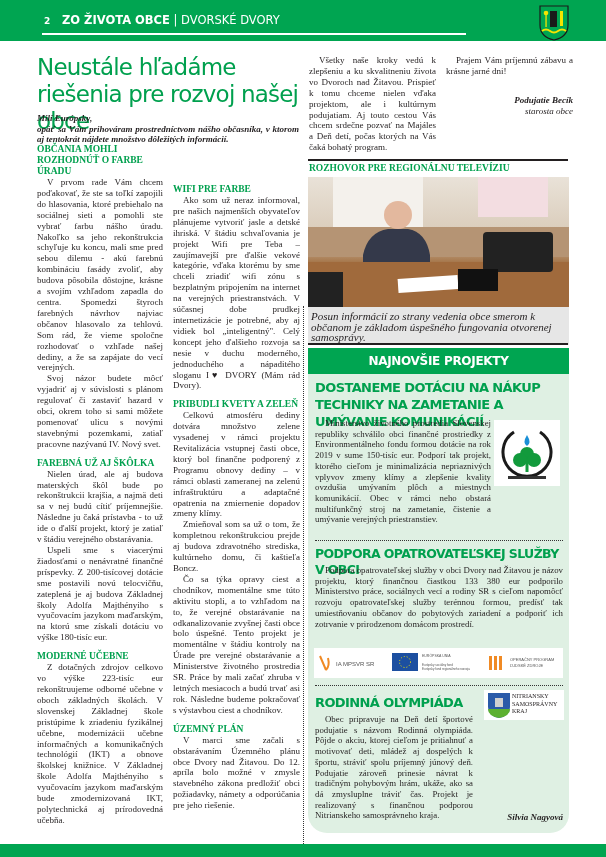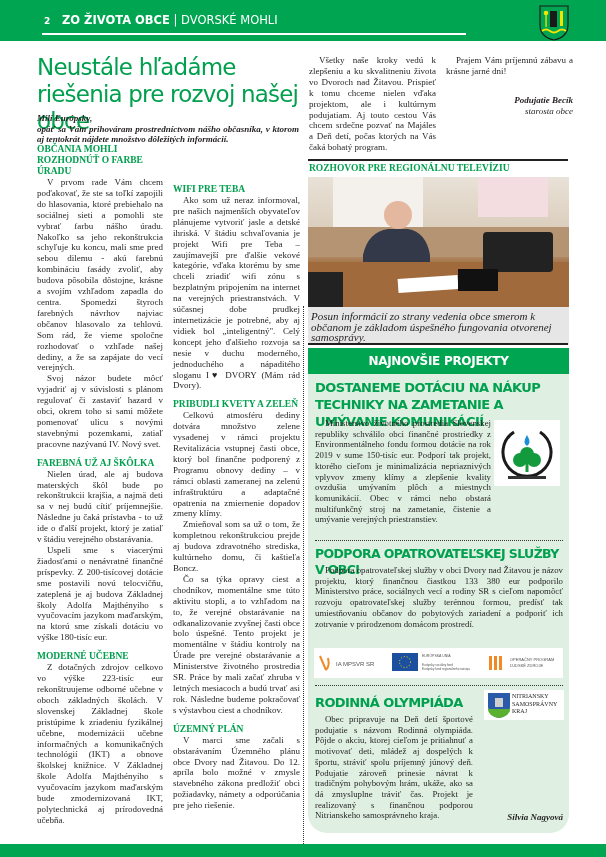--- a/index.html
+++ b/index.html
@@ -50,21 +50,21 @@
   .pt3 { position:absolute; left:7px; top:347px; font-size:13px; line-height:16px; }
   .nsk { position:absolute; left:176px; top:342px; width:80px; height:30px; background:#fff; }
   .nsk .t { position:absolute; left:28px; top:3px; font-size:6px; line-height:7.6px; color:#231f20; }
   .author { position:absolute; right:6px; top:464px; font-weight:bold; font-style:italic; font-size:9px; }
 </style>
 </head>
 <body>
 
 <div class="header">
   <span class="pno">2</span>
-  <span class="ttl"><b>ZO ŽIVOTA OBCE</b><span> | </span><span>DVORSKÉ MOHLI</span></span>
+  <span class="ttl"><b>ZO ŽIVOTA OBCE</b><span> | </span><span>DVORSKÉ DVORY</span></span>
   <div class="bar"></div>
   <svg class="crest" viewBox="0 0 30 36">
     <path d="M1 1 H29 V20 Q29 32 15 35 Q1 32 1 20 Z" fill="#00a551" stroke="#1a1a1a" stroke-width="1.2"></path>
     <path d="M3 26 Q7 23 11 26 T19 26 T27 26" stroke="#f5e400" stroke-width="2" fill="none"></path>
     <rect x="11" y="6" width="7" height="16" fill="#1a1a1a"></rect>
     <circle cx="7" cy="8" r="2.3" fill="#f5e400"></circle>
       <rect x="6.4" y="9" width="1.3" height="13" fill="#f5e400"></rect>
     <rect x="21" y="6" width="3" height="15" fill="#f5e400"></rect>
   </svg>
 </div>
@@ -80,21 +80,21 @@
   <p>V prvom rade Vám chcem poďakovať, že ste sa toľkí zapojili do hlasovania, ktoré prebiehalo na sociálnej sieti a pomohli ste vybrať farbu nášho úradu. Nakoľko sa jeho rekonštrukcia schyľuje ku koncu, mali sme pred sebou dilemu - akú farebnú kombináciu fasády zvoliť, aby budova pôsobila dôstojne, krásne a svojím vzhľadom zapadla do centra. Spomedzi štyroch farebných návrhov najviac občanov hlasovalo za tehlovú. Som rád, že vieme spoločne rozhodovať o vzhľade našej dediny, a že sa zapájate do vecí verejných.</p>
   <p>Svoj názor budete môcť vyjadriť aj v súvislosti s plánom regulovať či zastaviť hazard v obci, okrem toho si sami môžete pomenovať ulicu s novými stavebnými pozemkami, zatiaľ pracovne nazývanú IV. Nový svet.</p>
   <h4>FAREBNÁ UŽ AJ ŠKÔLKA</h4>
   <p>Nielen úrad, ale aj budova materských škôl bude po rekonštrukcii krajšia, a najmä deti sa v nej budú cítiť príjemnejšie. Následne ju čaká prístavba - to už ide o ďalší projekt, ktorý je zatiaľ v štádiu verejného obstarávania.</p>
   <p>Uspeli sme s viacerými žiadosťami o nenávratné finančné príspevky. Z 200-tisícovej dotácie sme postavili novú telocvičňu, zateplená je aj budova Základnej školy Adolfa Majthényiho s vyučovacím jazykom maďarským, na ktorú sme získali dotáciu vo výške 180-tisíc eur.</p>
   <h4>MODERNÉ UČEBNE</h4>
   <p>Z dotačných zdrojov celkovo vo výške 223-tisíc eur rekonštruujeme odborné učebne v oboch základných školách. V slovenskej Základnej škole pristúpime k zriadeniu fyzikálnej učebne, modernizácii učebne informačných a komunikačných technológií (IKT) a obnove školskej knižnice. V Základnej škole Adolfa Majthényiho s vyučovacím jazykom maďarským bude zmodernizovaná IKT, polytechnická aj prírodovedná učebňa.</p>
 </div>
 
 <div class="col c2">
-  <h4 class="first" style="margin-top:24px">WIFI PRE TEBA</h4>
+  <h4 class="first" style="margin-top:24px">WIFI PRE FARBE</h4>
   <p>Ako som už neraz informoval, pre našich najmenších obyvateľov plánujeme vytvoriť jasle a detské ihriská. V štádiu schvaľovania je projekt Wifi pre Teba – zaujímavejší pre ďalšie vekové kategórie, vďaka ktorému by sme chceli zriadiť wifi zónu s bezplatným pripojením na internet na verejných priestranstvách. V súčasnej dobe prudkej internetizácie je potrebné, aby aj vidiek bol „inteligentný". Celý koncept jeho ďalšieho rozvoja sa nesie v duchu moderného, jednoduchého a nápaditého sloganu I♥ DVORY (Mám rád Dvory).</p>
   <h4>PRIBUDLI KVETY A ZELEŇ</h4>
   <p>Celkovú atmosféru dediny dotvára množstvo zelene vysadenej v rámci projektu Revitalizácia vstupnej časti obce, ktorý bol finančne podporený z Programu obnovy dediny – v rámci oblasti zameranej na zelenú infraštruktúru a adaptačné opatrenia na zmiernenie dopadov zmeny klímy.</p>
   <p>Zmieňoval som sa už o tom, že kompletnou rekonštrukciou prejde aj budova zdravotného strediska, kultúrneho domu, či kaštieľa Boncz.</p>
   <p>Čo sa týka opravy ciest a chodníkov, momentálne sme túto aktivitu stopli, a to vzhľadom na to, že verejné obstarávanie na odkanalizovanie zvyšnej časti obce bolo úspešné. Tento projekt je momentálne v štádiu kontroly na Úrade pre verejné obstarávanie a Ministerstve životného prostredia SR. Práce by mali začať zhruba v letných mesiacoch a budú trvať asi rok. Následne budeme pokračovať s výstavbou ciest a chodníkov.</p>
   <h4>ÚZEMNÝ PLÁN</h4>
   <p>V marci sme začali s obstarávaním Územného plánu obce Dvory nad Žitavou. Do 12. apríla bolo možné v zmysle stavebného zákona predložiť obci požiadavky, námety a odporúčania pre jeho riešenie.</p>
 </div>
 
 <div class="col c3">

